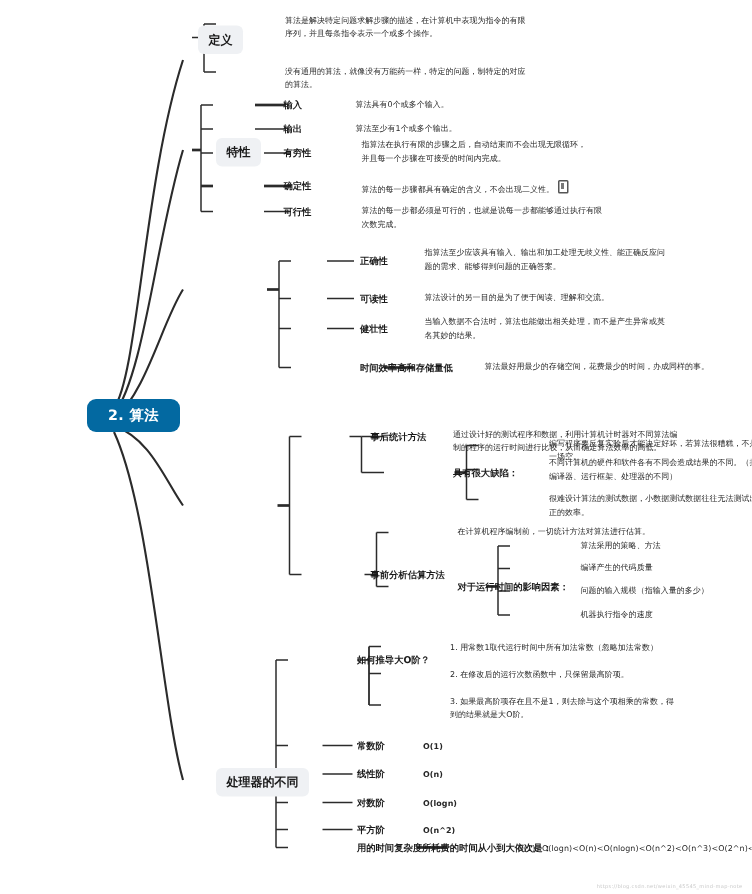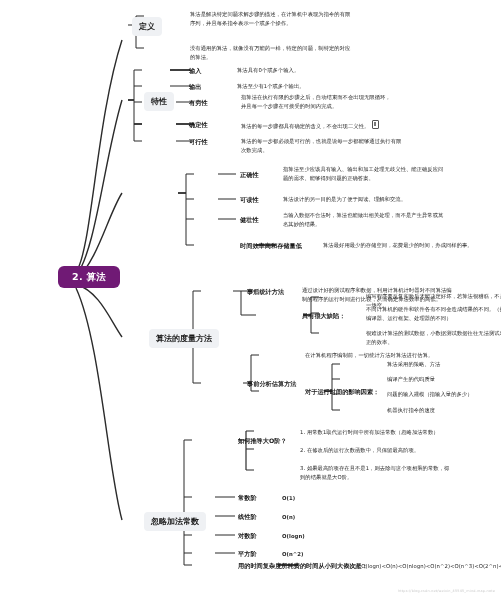--- a/index.html
+++ b/index.html
@@ -13,21 +13,21 @@
   }
   #canvas{position:absolute;inset:0;}
   svg.wires{position:absolute;left:0;top:0;width:501px;height:596px;pointer-events:none;}
   svg.wires path,svg.wires line{fill:none;stroke:#2b2b2b;}
 
   .node{position:absolute;box-sizing:border-box;margin-left:44px;}
 
   
   .root{
     left:14px;top:266px;width:62px;height:22px;
-    background:#701a75;border-radius:6px;
+    background:#0369a1;border-radius:6px;
     color:#ffffff;font-size:9.5px;font-weight:bold;
     display:flex;align-items:center;justify-content:center;
     letter-spacing:.3px;
   }
   
   .l1{
     background:#eff1f4;border-radius:4px;
     color:#1a1a1a;font-size:8px;font-weight:bold;
     padding:4px 7px;white-space:nowrap;
     display:flex;align-items:center;justify-content:center;
@@ -192,41 +192,38 @@
 
   <div class="node l2" style="left:196px;top:195px;">可读性</div>
   <div class="node leaf w160" style="left:239px;top:195px;">算法设计的另一目的是为了便于阅读、理解和交流。</div>
 
   <div class="node l2" style="left:196px;top:215px;">健壮性</div>
   <div class="node leaf w160" style="left:239px;top:211px;">当输入数据不合法时，算法也能做出相关处理，而不是产生异常或莫名其妙的结果。</div>
 
   <div class="node l2" style="left:196px;top:241px;">时间效率高和存储量低</div>
   <div class="node leaf w160" style="left:279px;top:241px;">算法最好用最少的存储空间，花费最少的时间，办成同样的事。</div>
 
-  <div class="node l1" style="left:105px;top:329px;">
-    <span>算法的度量方法</span>
-  </div>
 
   <div class="node l2" style="left:203px;top:287px;">事后统计方法</div>
   <div class="node leaf w150" style="left:258px;top:286px;">通过设计好的测试程序和数据，利用计算机计时器对不同算法编制的程序的运行时间进行比较，从而确定算法效率的高低。</div>
   <div class="node l2" style="left:258px;top:311px;">具有很大缺陷：</div>
   <div class="node leaf w160" style="left:322px;top:292px;">编写程序要反复实验后才能决定好坏，若算法很糟糕，不是竹篮打水一场空。</div>
   <div class="node leaf w160" style="left:322px;top:305px;">不同计算机的硬件和软件各有不同会造成结果的不同。（操作系统、编译器、运行框架、处理器的不同）</div>
   <div class="node leaf w160" style="left:322px;top:329px;">很难设计算法的测试数据，小数据测试数据往往无法测试出算法的真正的效率。</div>
 
   <div class="node l2" style="left:203px;top:379px;">事前分析估算方法</div>
   <div class="node leaf w150" style="left:261px;top:351px;">在计算机程序编制前，一切统计方法对算法进行估算。</div>
   <div class="node l2" style="left:261px;top:387px;">对于运行时间的影响因素：</div>
   <div class="node leaf w120" style="left:343px;top:360px;">算法采用的策略、方法</div>
   <div class="node leaf w120" style="left:343px;top:375px;">编译产生的代码质量</div>
   <div class="node leaf w140" style="left:343px;top:390px;">问题的输入规模（指输入量的多少）</div>
   <div class="node leaf w120" style="left:343px;top:406px;">机器执行指令的速度</div>
 
   <div class="node l1" style="left:100px;top:512px;">
-    <span>忽略加法常数</span>
+    <span>处理器的不同</span>
   </div>
 
   <div class="node l2" style="left:194px;top:436px;">如何推导大O阶？</div>
   <div class="node leaf w150" style="left:256px;top:428px;">1. 用常数1取代运行时间中所有加法常数（忽略加法常数）</div>
   <div class="node leaf w150" style="left:256px;top:446px;">2. 在修改后的运行次数函数中，只保留最高阶项。</div>
   <div class="node leaf w150" style="left:256px;top:464px;">3. 如果最高阶项存在且不是1，则去除与这个项相乘的常数，得到的结果就是大O阶。</div>
 
   <div class="node l2" style="left:194px;top:493px;">常数阶</div>
   <div class="node leaf b" style="left:238px;top:494px;">O(1)</div>
 

